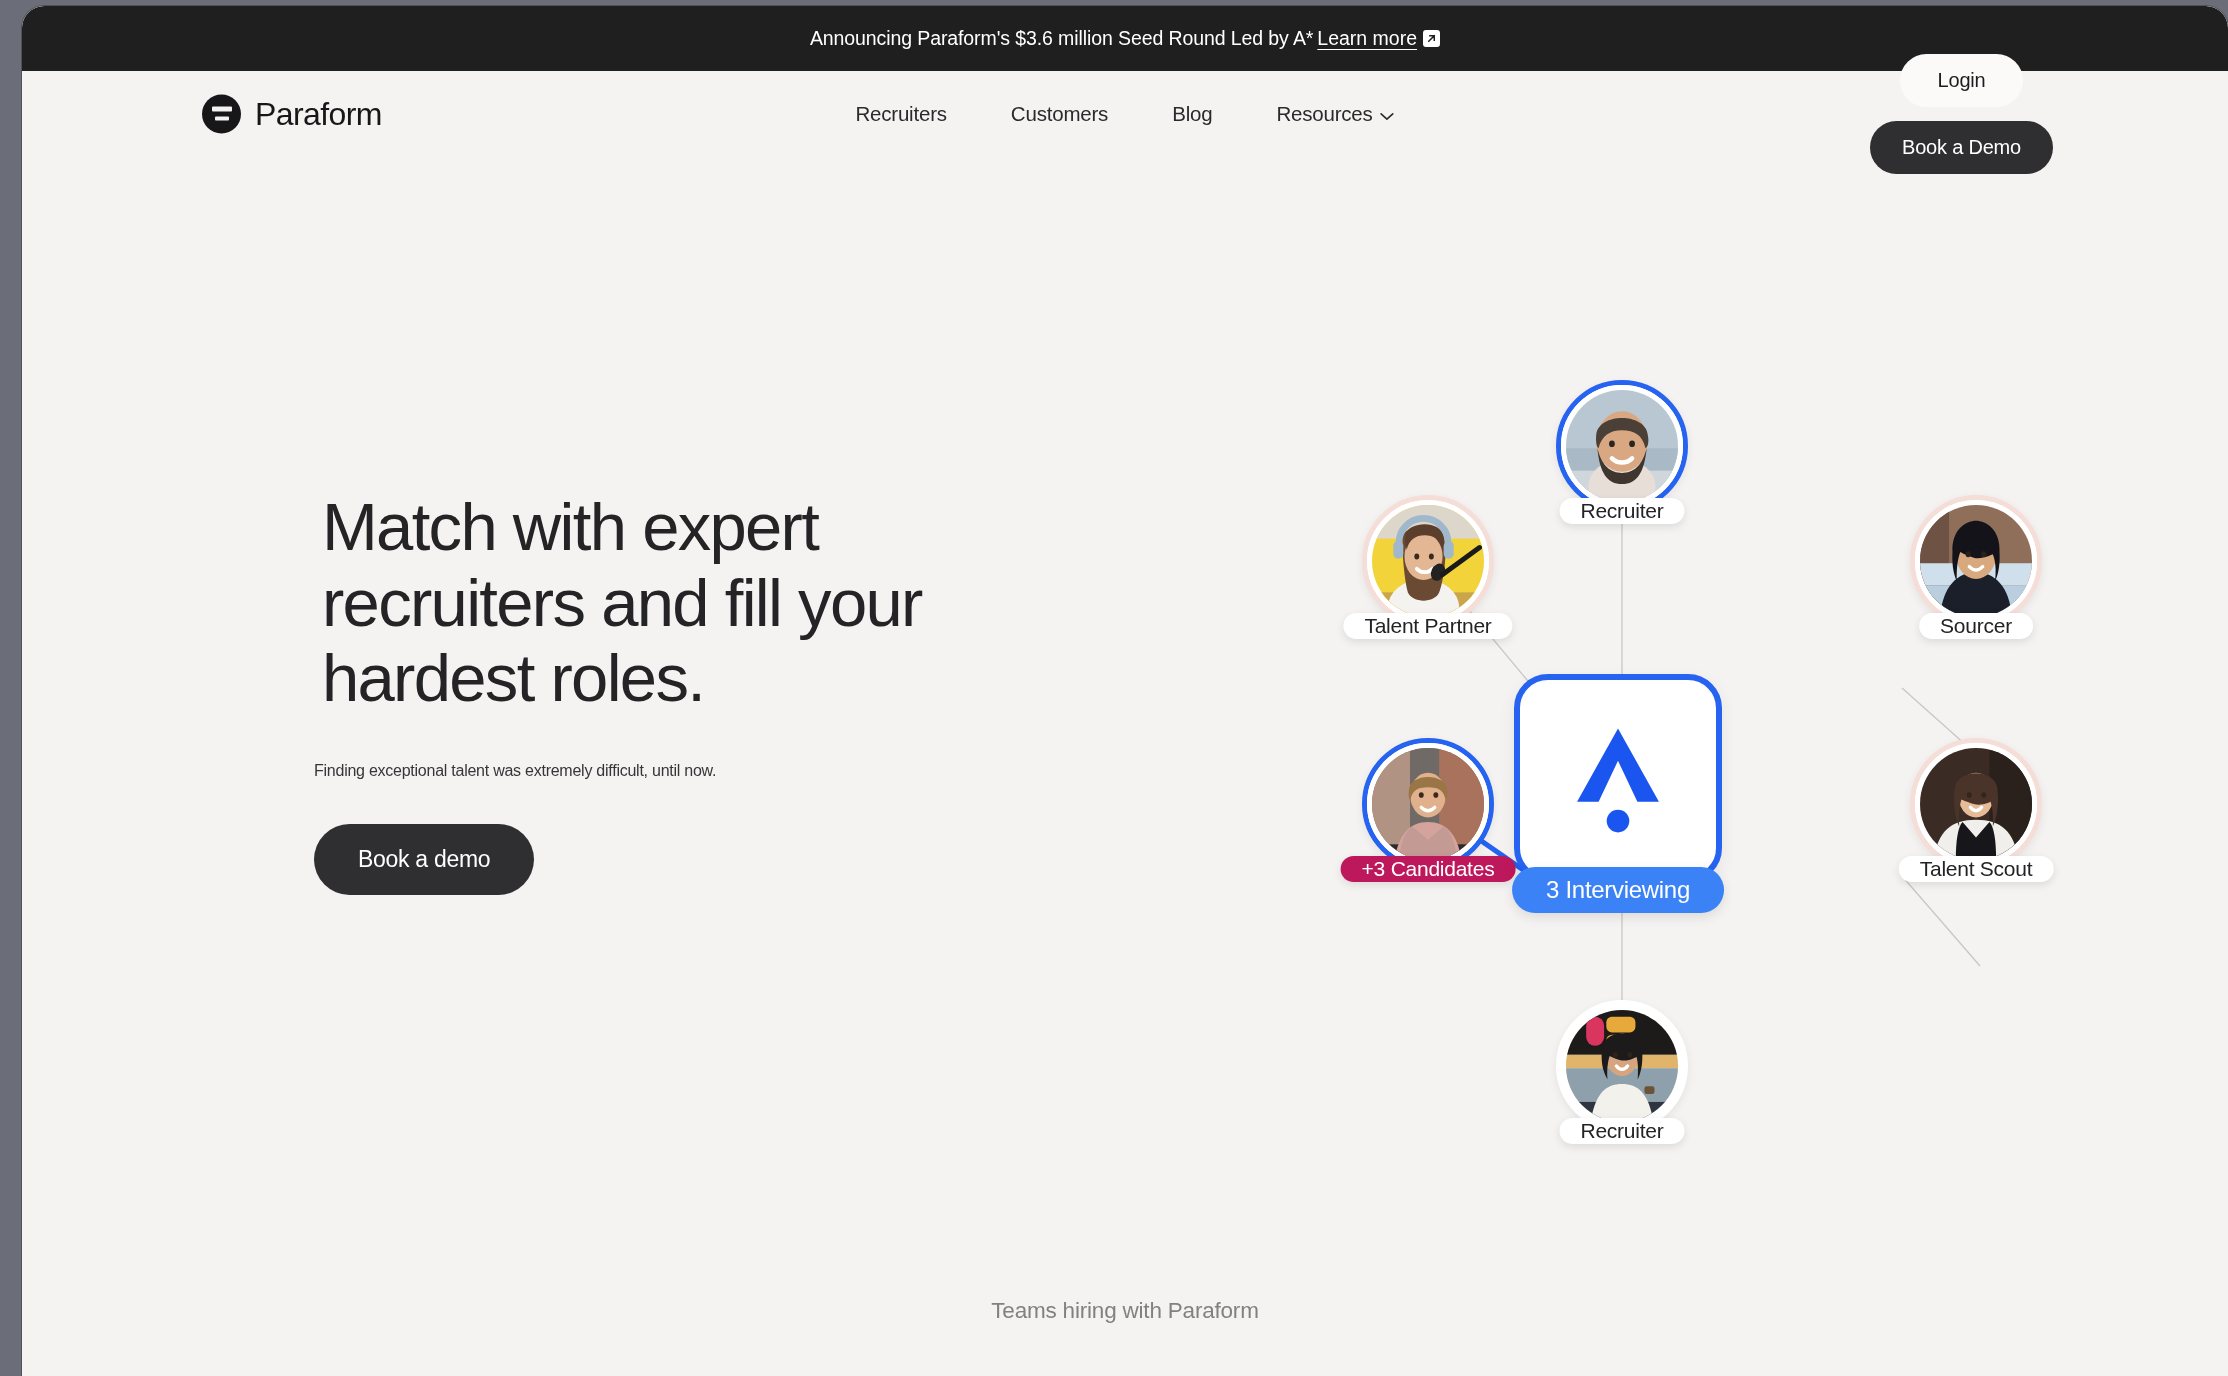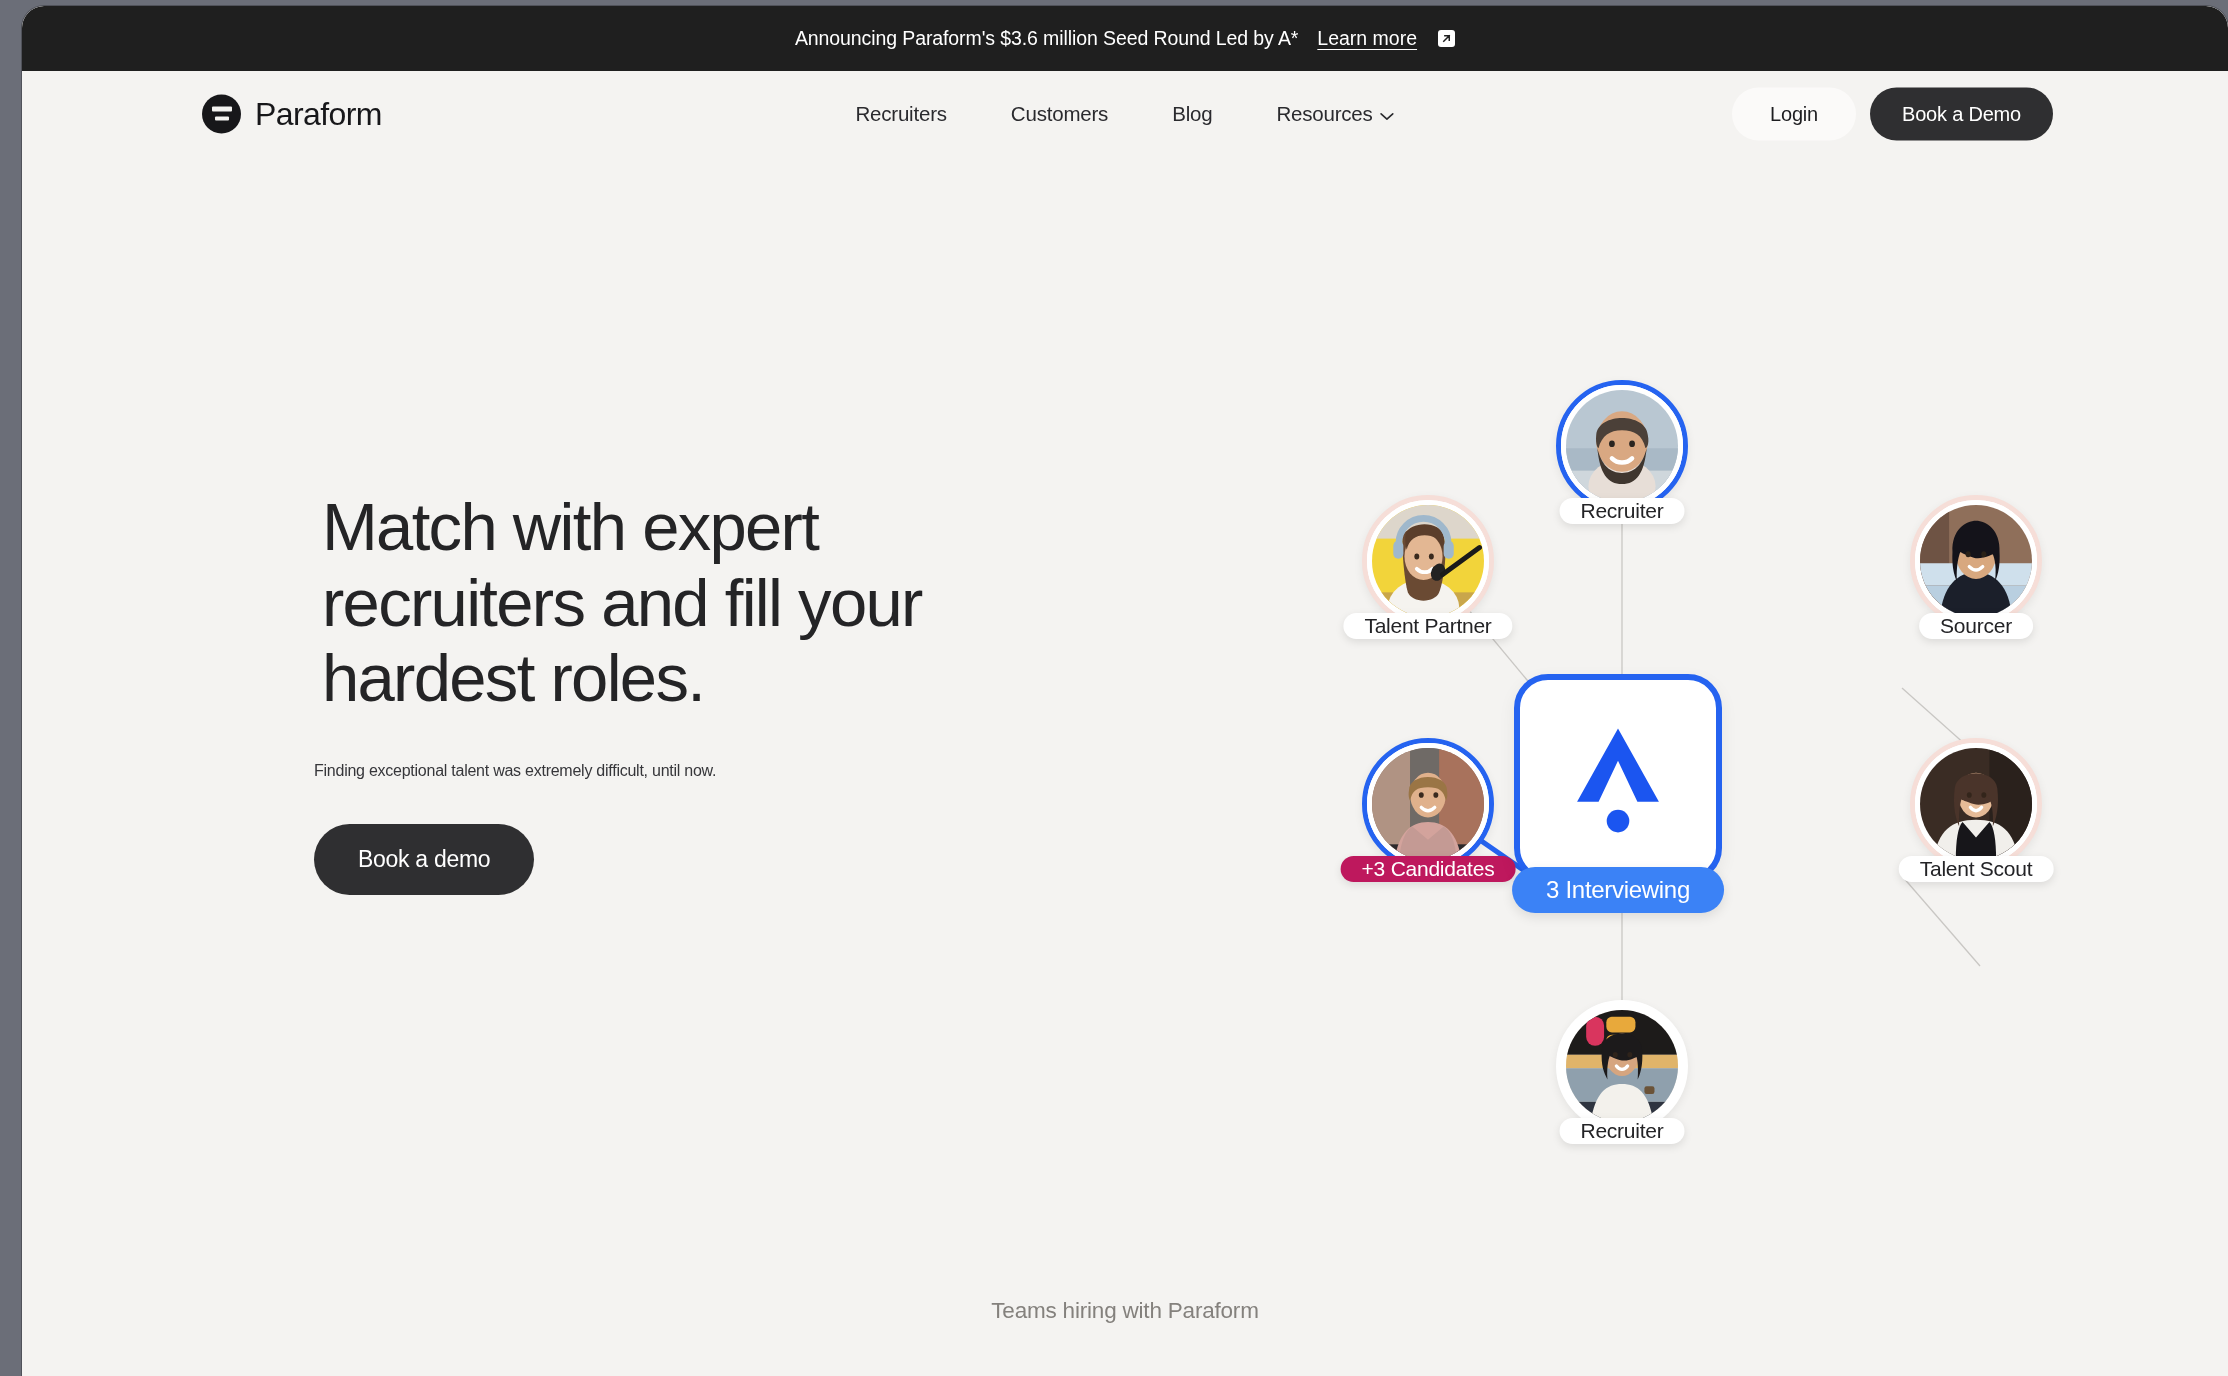--- a/index.html
+++ b/index.html
@@ -29,21 +29,21 @@
   }
 
   
   .announce {
     position: relative;
     height: 65px;
     background: #1f1f1f;
     display: flex;
     align-items: center;
     justify-content: center;
-    gap: 19px;
+    gap: 4px;
     border-radius: 22px 22px 0 0;
   }
   .announce-text {
     color: #ffffff;
     font-size: 19.5px;
     letter-spacing: -0.1px;
   }
   .announce-link {
     color: #ffffff;
     font-size: 19.5px;
@@ -131,20 +131,21 @@
   .chevron { display: inline-block; }
 
   .header-actions {
     position: absolute;
     right: 175px;
     top: 50%;
     transform: translateY(-50%);
     display: flex;
     align-items: center;
     gap: 14px;
+    flex-direction: column;
   }
   .btn-login {
     background: #fbfaf9;
     color: #1d1d20;
     border: none;
     border-radius: 999px;
     padding: 15px 38px;
     font-size: 20px;
     font-family: inherit;
     letter-spacing: -0.2px;

